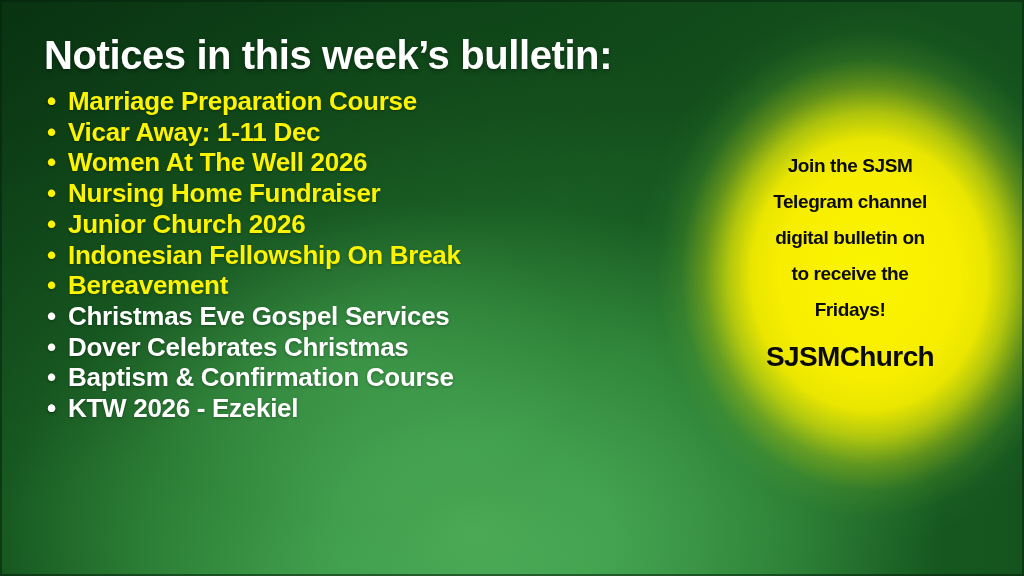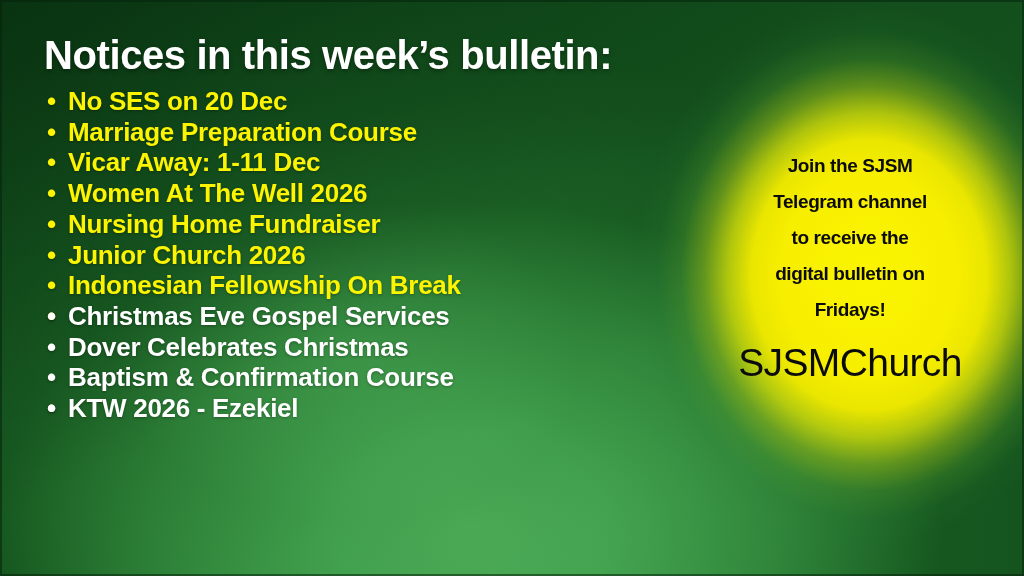--- a/index.html
+++ b/index.html
@@ -133,63 +133,63 @@
     color: #0b0b0b;
   }
   .right-panel .promo-line {
     font-size: 19px;
     font-weight: bold;
     line-height: 36px;
     letter-spacing: -0.4px;
     white-space: nowrap;
   }
   .right-panel .handle {
-    font-size: 39px;
-    font-weight: normal;
+    font-size: 28px;
+    font-weight: bold;
     line-height: 46px;
     letter-spacing: -0.6px;
-    margin-top: 12px;
+    margin-top: 6px;
     white-space: nowrap;
   }
 </style>
 </head>
 <body>
 
 <div id="slide">
 
   <div class="bg-base"></div>
   <div class="bg-green-glow"></div>
   <div class="bg-green-glow2"></div>
   <div class="bg-vignette"></div>
   <div class="bg-yellow-glow"></div>
 
   <div class="left-col">
     <h1 class="slide-title">Notices in this week’s bulletin:</h1>
     <ul class="notice-list">
-        <li class="tone-yellow"><span class="bullet">•</span><span>No SES on 20 Dec</span></li>
+        <li class="tone-yellow"><span class="bullet">•</span></li>
         <li class="tone-yellow"><span class="bullet">•</span><span>Marriage Preparation Course</span></li>
         <li class="tone-yellow"><span class="bullet">•</span><span>Vicar Away: 1-11 Dec</span></li>
         <li class="tone-yellow"><span class="bullet">•</span><span>Women At The Well 2026</span></li>
         <li class="tone-yellow"><span class="bullet">•</span><span>Nursing Home Fundraiser</span></li>
         <li class="tone-yellow"><span class="bullet">•</span><span>Junior Church 2026</span></li>
         <li class="tone-yellow"><span class="bullet">•</span><span>Indonesian Fellowship On Break</span></li>
-        <li class="tone-yellow"><span class="bullet">•</span></li>
+        <li class="tone-yellow"><span class="bullet">•</span><span>Bereavement</span></li>
         <li class="tone-white"><span class="bullet">•</span><span>Christmas Eve Gospel Services</span></li>
         <li class="tone-white"><span class="bullet">•</span><span>Dover Celebrates Christmas</span></li>
         <li class="tone-white"><span class="bullet">•</span><span>Baptism &amp; Confirmation Course</span></li>
         <li class="tone-white"><span class="bullet">•</span></li>
         <li class="tone-white"><span class="bullet">•</span><span>KTW 2026 - Ezekiel</span></li>
       </ul>
   </div>
 
   <div class="right-panel">
     <div>
         <div class="promo-line">Join the SJSM</div>
         <div class="promo-line">Telegram channel</div>
+        <div class="promo-line">digital bulletin on</div>
         <div class="promo-line">to receive the</div>
-        <div class="promo-line">digital bulletin on</div>
         <div class="promo-line">Fridays!</div>
       </div>
     <div class="handle">SJSMChurch</div>
   </div>
 
   <div class="bg-edge"></div>
 </div>
 
 </body></html>

